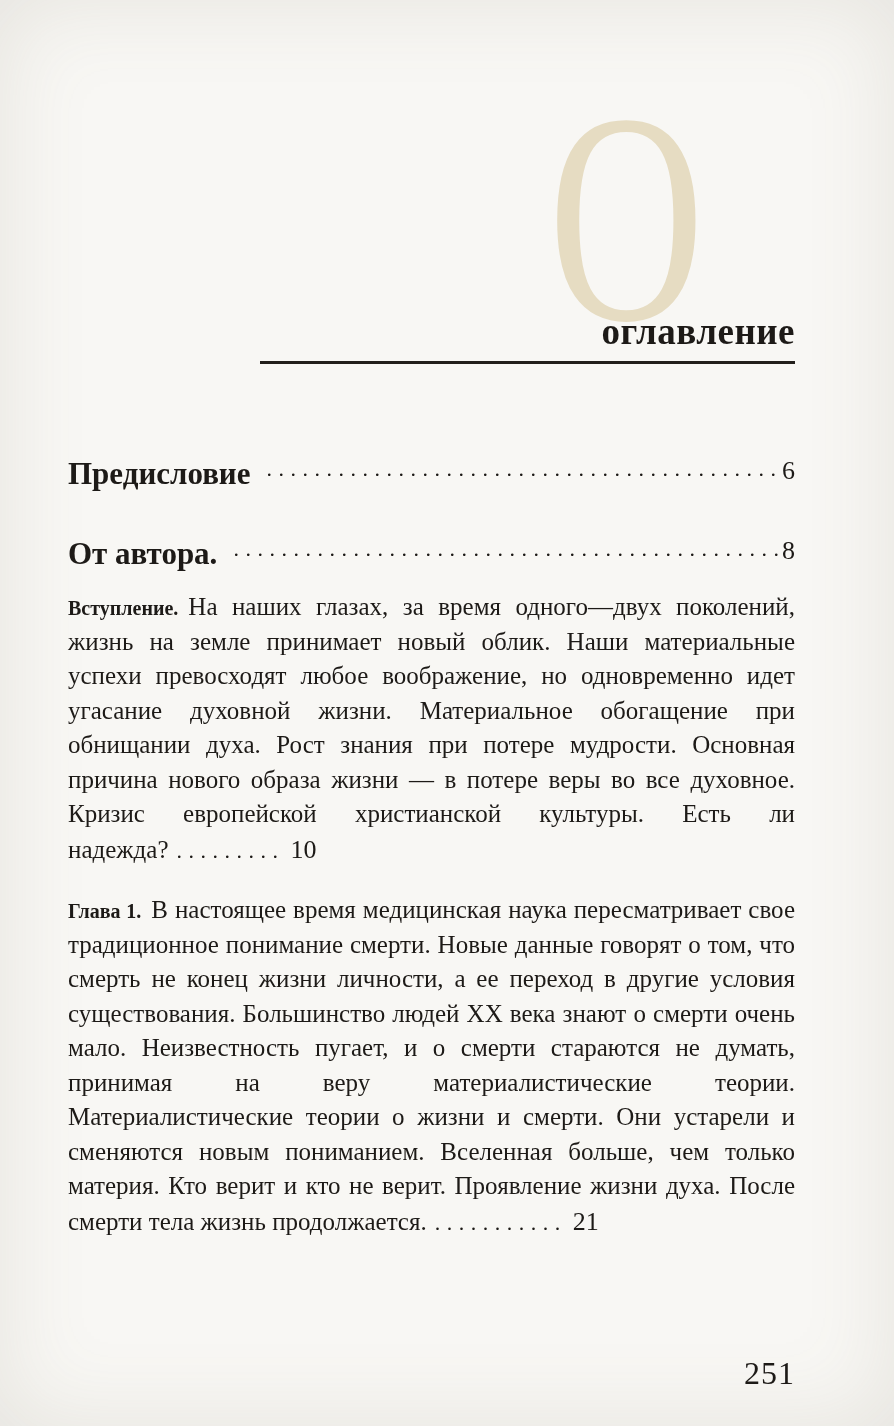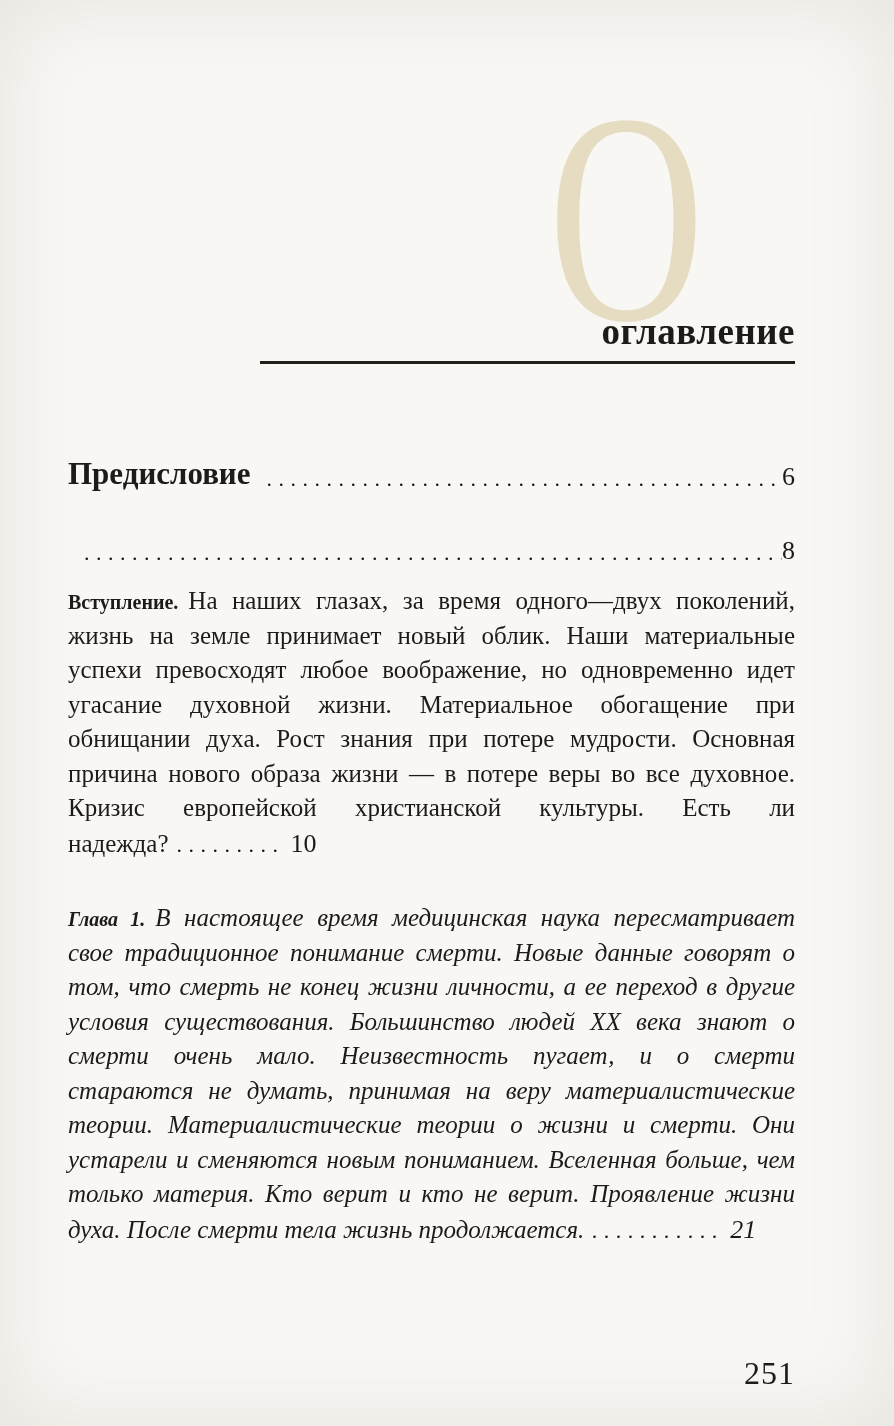--- a/index.html
+++ b/index.html
@@ -54,21 +54,21 @@
   }
   .title-row .t {
     font-size: 37px;
     font-weight: 700;
     letter-spacing: .5px;
   }
 
   
   .toc-line {
     display: flex;
-    align-items: flex-end;
+    align-items: flex-start;
     flex: none;
   }
   .toc-line .tl-title {
     font-size: 31px;
     font-weight: 700;
     white-space: nowrap;
   }
   .leader {
     flex: 1;
     overflow: hidden;
@@ -107,21 +107,21 @@
     font-weight: 700;
     margin-right: 10px;
   }
   .para .dots {
     letter-spacing: 6.5px;
     font-size: 22px;
     padding: 0 6px 0 8px;
     white-space: nowrap;
   }
   .para .pg { font-size: 26px; }
-  .para-ch1 { margin-top: 40px; font-style: italic; }
+  .para-ch1 { margin-top: 26px; }
 
   
   .footer {
     margin-top: auto;
     text-align: right;
     font-size: 32px;
     letter-spacing: 1px;
     flex: none;
   }
 </style>
@@ -138,20 +138,21 @@
   </div>
 
   <div class="toc-line line-preface">
     <span class="tl-title">Предисловие</span>
     <span class="leader">......................................................................................................</span>
     <span class="pagenum">6</span>
   </div>
 
 
   <div class="toc-line line-author">
+    <span class="tl-title">От автора.</span>
     <span class="leader">......................................................................................................</span>
     <span class="pagenum">8</span>
   </div>
 
   <p class="para"><span class="lead">Вступление.</span><span>На наших глазах, за время одного—двух поколений, жизнь на земле принимает новый облик. Наши материальные успехи превосходят любое воображение, но одновременно идет угасание духовной жизни. Материальное обогащение при обнищании духа. Рост знания при потере мудрости. Основная причина нового образа жизни — в потере веры во все духовное. Кризис европейской христианской культуры. Есть ли надежда?</span><span class="dots">.........</span><span class="pg">10</span></p>
 
   <p class="para para-ch1"><span class="lead">Глава 1.</span><span>В настоящее время медицинская наука пересматривает свое традиционное понимание смерти. Новые данные говорят о том, что смерть не конец жизни личности, а ее переход в другие условия существования. Большинство людей XX века знают о смерти очень мало. Неизвестность пугает, и о смерти стараются не думать, принимая на веру материалистические теории. Материалистические теории о жизни и смерти. Они устарели и сменяются новым пониманием. Вселенная больше, чем только материя. Кто верит и кто не верит. Проявление жизни духа. После смерти тела жизнь продолжается.</span><span class="dots">...........</span><span class="pg">21</span></p>
 
   <div class="footer">251</div>
 

